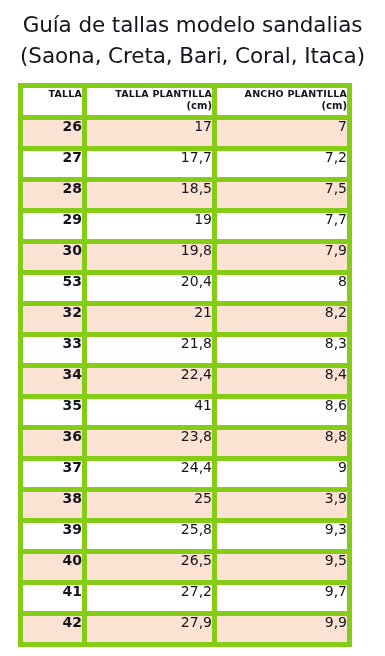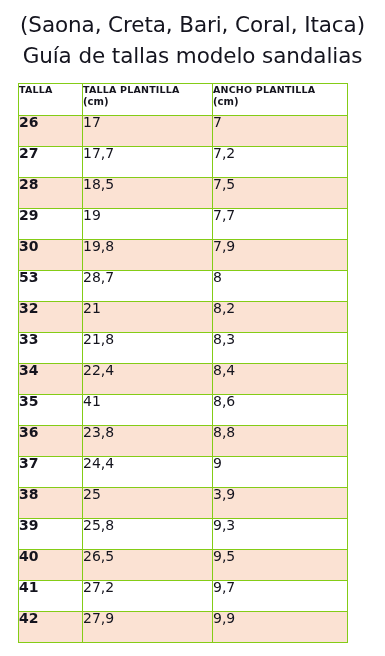--- a/index.html
+++ b/index.html
@@ -49,22 +49,22 @@
     width: 329px;
     table-layout: fixed;
     background: #ffffff;
   }
   table.size-table col.c-talla  { width: 64px; }
   table.size-table col.c-largo  { width: 130px; }
   table.size-table col.c-ancho  { width: 135px; }
 
   table.size-table th,
   table.size-table td {
-    border: 1px solid #84cc16;
-    text-align: left;
+    border: 5px solid #84cc16;
+    text-align: right;
     vertical-align: top;
     padding: 0;
     background: #ffffff;
   }
 
   
   thead th {
     height: 32px;
     padding-top: 4px;
     box-sizing: border-box;
@@ -103,22 +103,22 @@
   tbody tr.shaded td {
     background: #fbe2d3;
   }
 </style>
 </head>
 <body>
 
 <div id="page">
 
   <div class="title-block">
+    <div class="title-line">Guía de tallas modelo sandalias</div>
     <div class="title-line">(Saona, Creta, Bari, Coral, Itaca)</div>
-    <div class="title-line">Guía de tallas modelo sandalias</div>
   </div>
 
   <div class="table-wrap">
     <table class="size-table">
       <colgroup>
         <col class="c-talla">
         <col class="c-largo">
         <col class="c-ancho">
       </colgroup>
       <thead>
@@ -158,21 +158,21 @@
             <td>19</td>
             <td>7,7</td>
           </tr>
           <tr class="shaded">
             <td class="talla-cell">30</td>
             <td>19,8</td>
             <td>7,9</td>
           </tr>
           <tr>
             <td class="talla-cell">53</td>
-            <td>28,7</td>
+            <td>20,4</td>
             <td>8</td>
           </tr>
           <tr class="shaded">
             <td class="talla-cell">32</td>
             <td>21</td>
             <td>8,2</td>
           </tr>
           <tr>
             <td class="talla-cell">33</td>
             <td>21,8</td>

